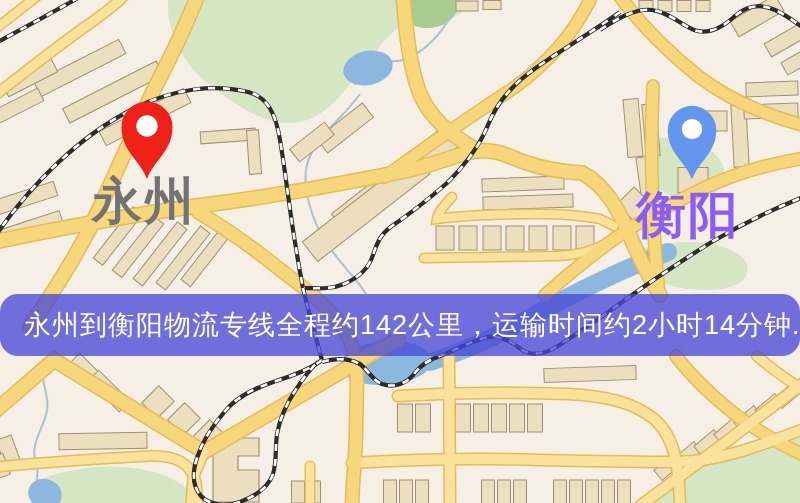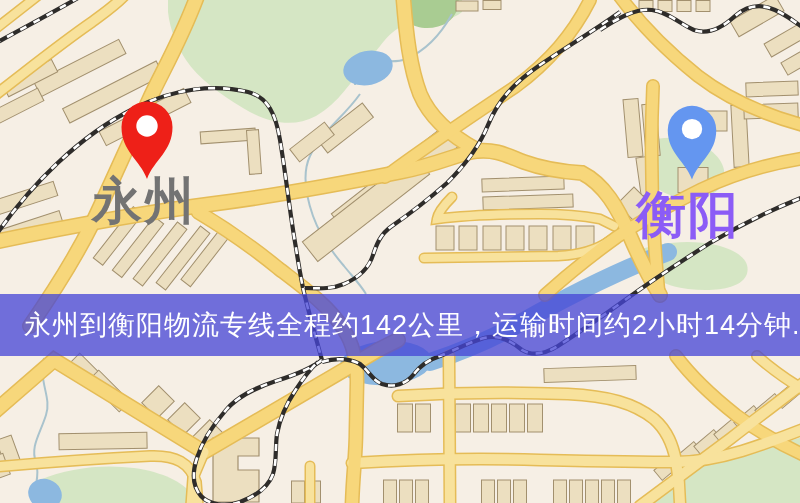--- a/index.html
+++ b/index.html
@@ -2,21 +2,21 @@
 <html><head>
 <meta charset="utf-8">
 <style>
   html,body{margin:0;padding:0;background:#222;}
   #stage{position:relative;width:800px;height:503px;overflow:hidden;
          font-family:"Liberation Sans","DejaVu Sans",sans-serif;background:#f6efe5;}
   #map{position:absolute;left:0;top:0;}
   .city-label{position:absolute;font-family:"Liberation Serif","DejaVu Serif",serif;
               font-weight:700;font-size:50px;line-height:1;letter-spacing:2px;
               white-space:nowrap;pointer-events:none;}
-  .banner{position:absolute;left:0;width:800px;display:flex;align-items:center;}
+  .banner{position:absolute;left:0;width:800px;display:flex;align-items:center;border-radius:18px;}
   .banner span{color:#fff;font-size:27px;letter-spacing:1px;white-space:nowrap;
                padding-left:24px;font-family:"Liberation Sans","DejaVu Sans",sans-serif;}
 </style>
 </head>
 <body>
 
 <div id="stage">
   <svg id="map" width="800" height="503" viewBox="0 0 800 503">
       <g>
         <rect x="0" y="0" width="800" height="503" fill="#f6efe5"></rect>

